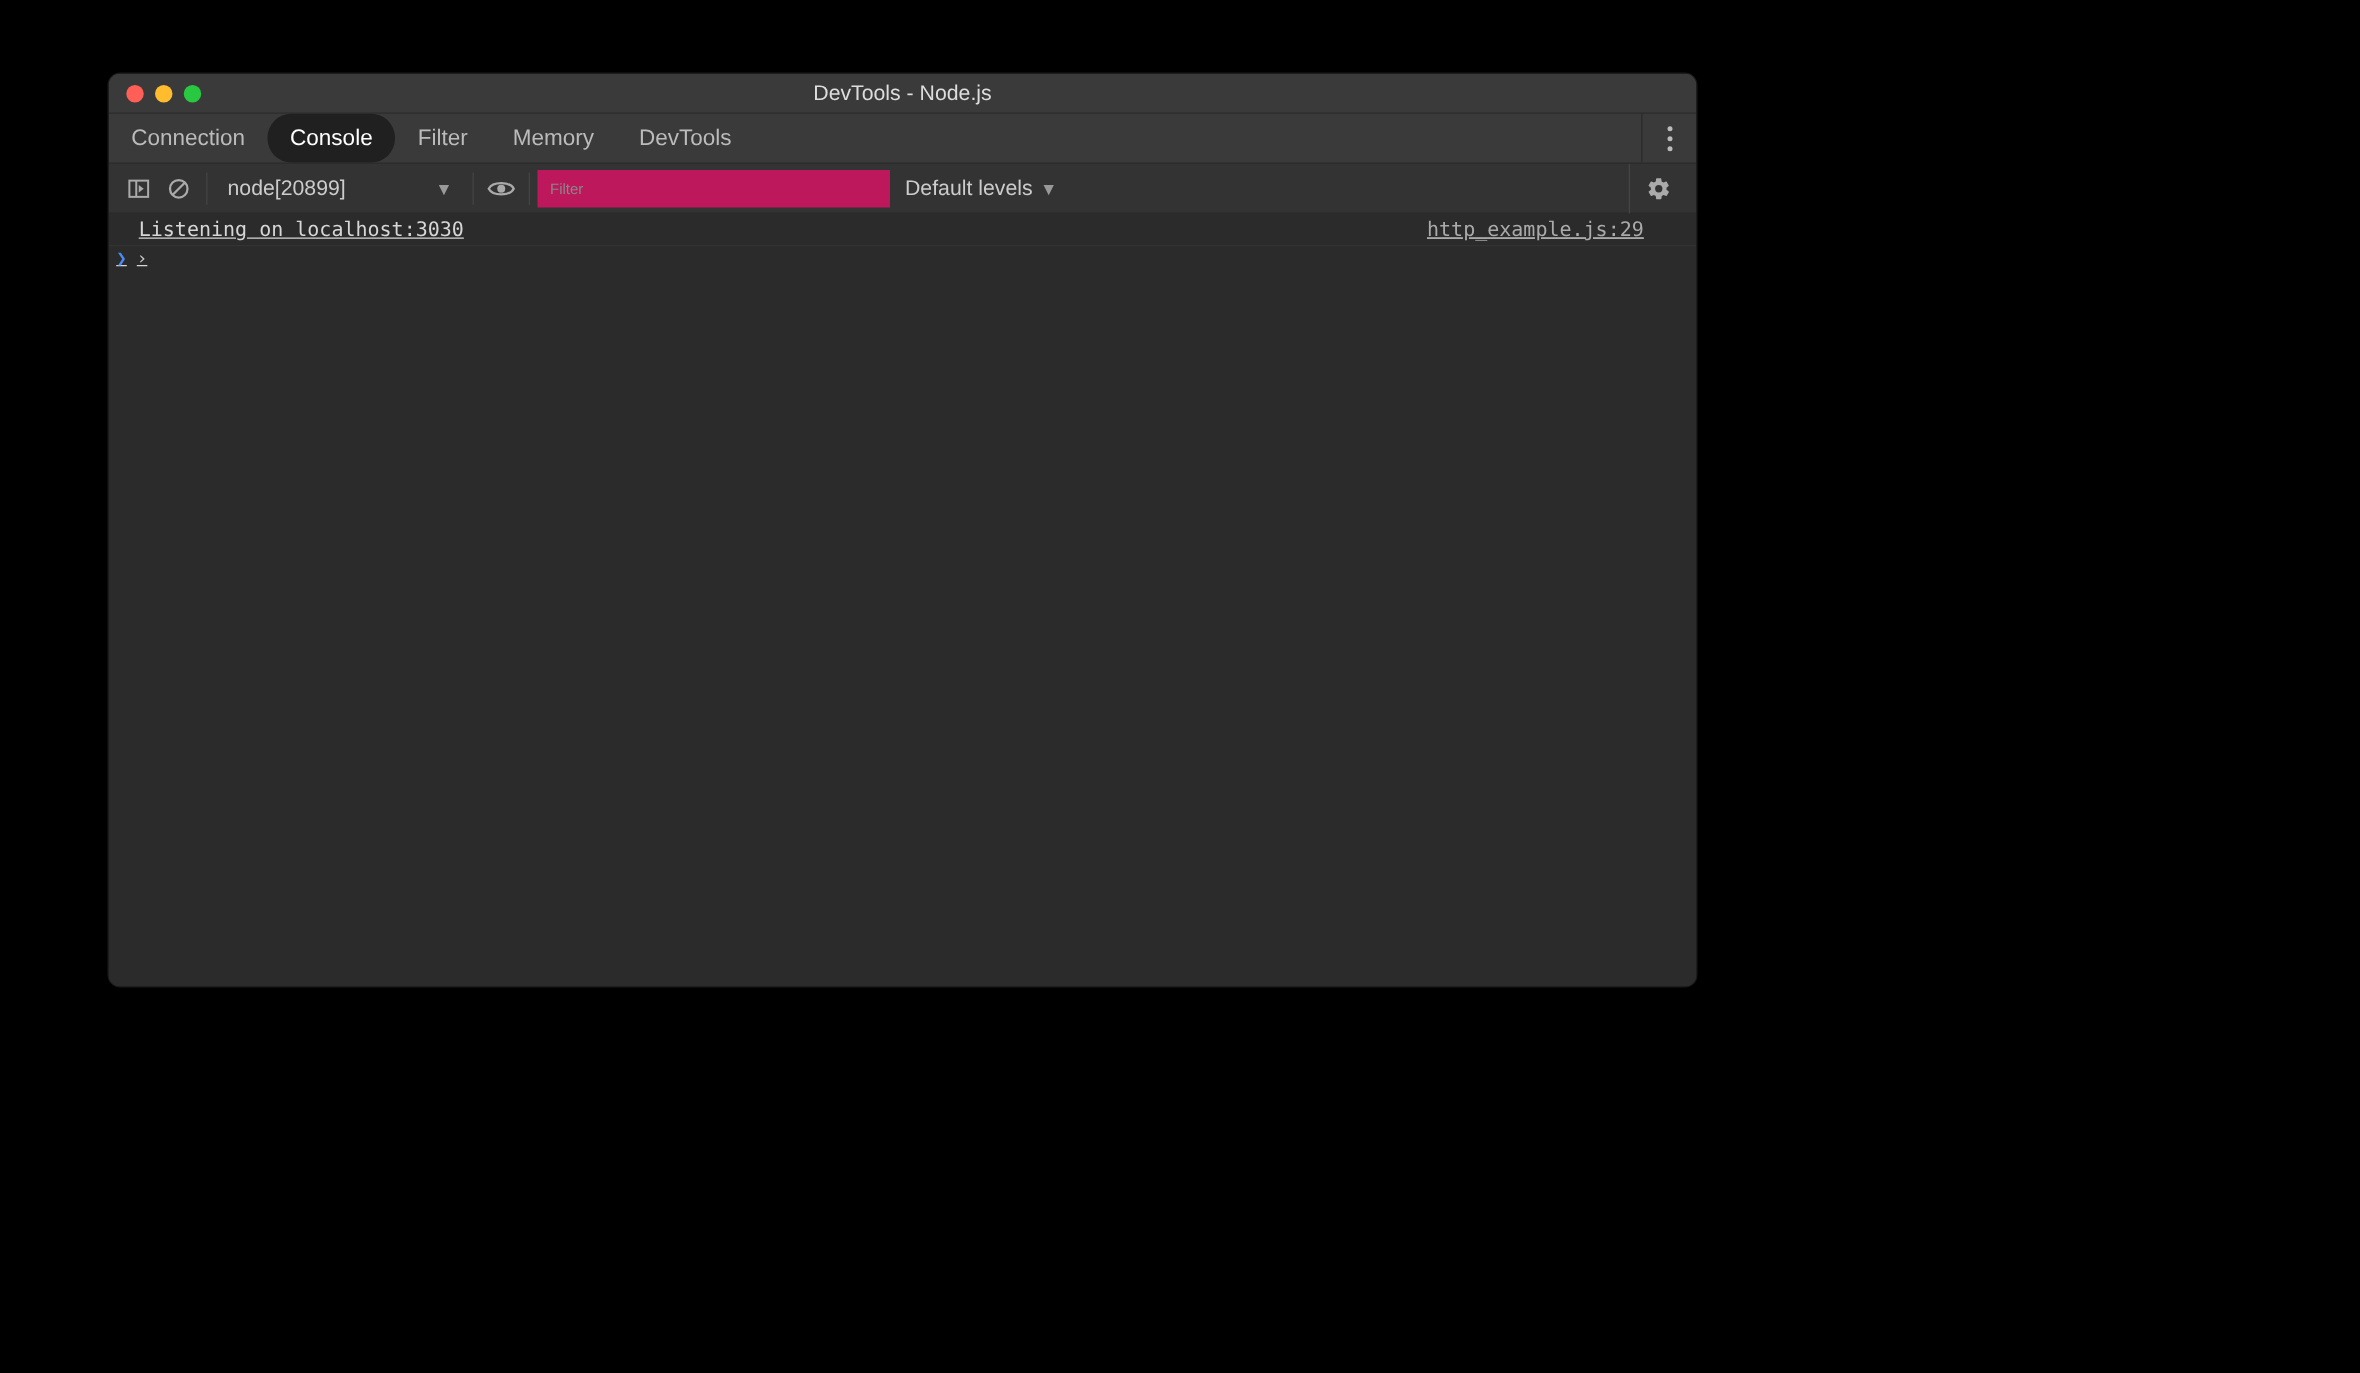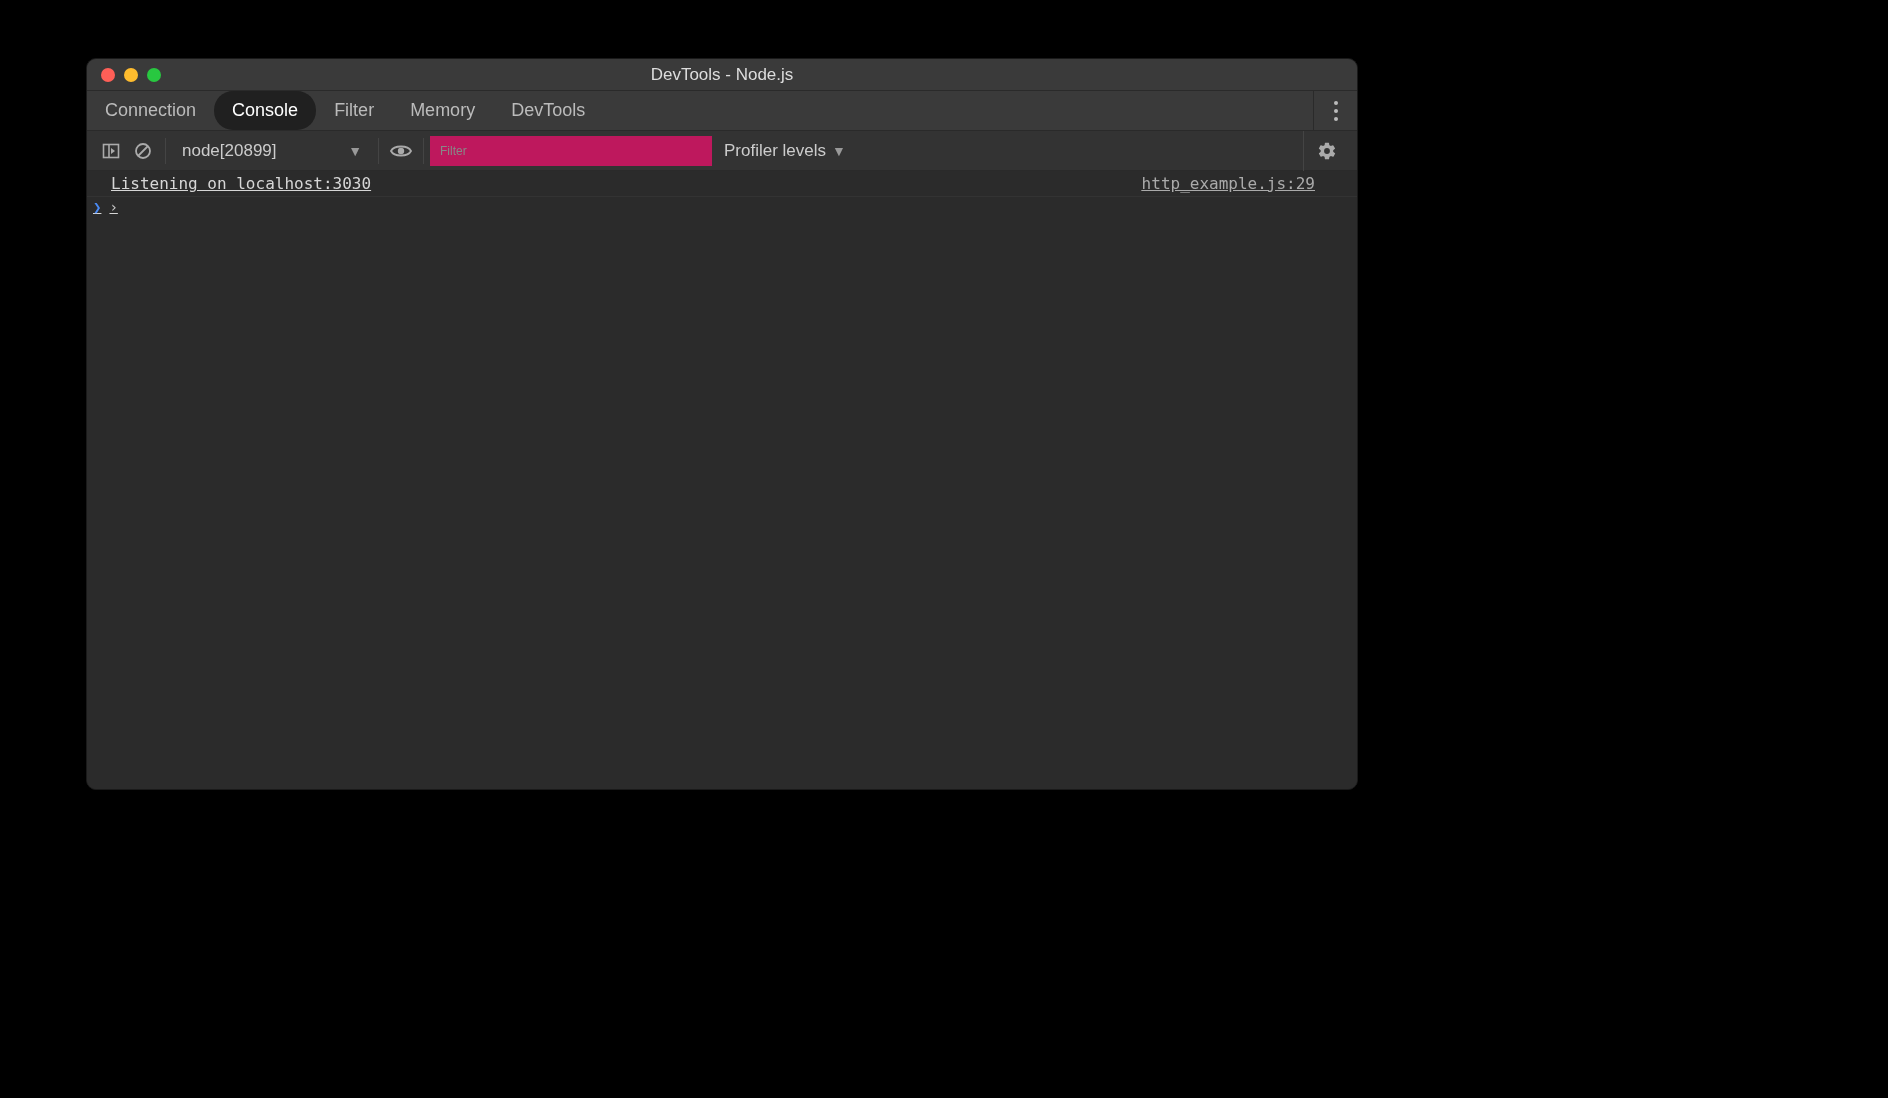--- a/index.html
+++ b/index.html
@@ -248,21 +248,21 @@
         <path d="M2 8 C5 2, 19 2, 22 8 C19 14, 5 14, 2 8 Z" fill="none" stroke="#aaa" stroke-width="1.8"></path>
         <circle cx="12" cy="8" r="3.2" fill="#aaa"></circle>
       </svg>
     </div>
 
     <div class="tb-divider"></div>
 
     <input class="filter-input" type="text" placeholder="Filter" style="">
 
     <div class="levels">
-      <span>Profiler levels</span>
+      <span>Default levels</span>
       <span class="dropdown-caret" style="margin-left:6px;">▼</span>
     </div>
 
     <div class="spacer"></div>
 
     <div class="gear-slot">
       <svg width="20" height="20" viewBox="0 0 24 24">
         <path fill="#aaa" d="M19.4 13a7.8 7.8 0 0 0 .1-1 7.8 7.8 0 0 0-.1-1l2.1-1.6a.5.5 0 0 0 .1-.6l-2-3.5a.5.5 0 0 0-.6-.2l-2.5 1a7.6 7.6 0 0 0-1.7-1l-.4-2.6A.5.5 0 0 0 14 2h-4a.5.5 0 0 0-.5.4L9.1 5a7.6 7.6 0 0 0-1.7 1l-2.5-1a.5.5 0 0 0-.6.2l-2 3.5a.5.5 0 0 0 .1.6L4.5 11a7.8 7.8 0 0 0-.1 1 7.8 7.8 0 0 0 .1 1l-2.1 1.6a.5.5 0 0 0-.1.6l2 3.5a.5.5 0 0 0 .6.2l2.5-1a7.6 7.6 0 0 0 1.7 1l.4 2.6A.5.5 0 0 0 10 22h4a.5.5 0 0 0 .5-.4l.4-2.6a7.6 7.6 0 0 0 1.7-1l2.5 1a.5.5 0 0 0 .6-.2l2-3.5a.5.5 0 0 0-.1-.6ZM12 15.5A3.5 3.5 0 1 1 15.5 12 3.5 3.5 0 0 1 12 15.5Z"></path>
       </svg>
     </div>

